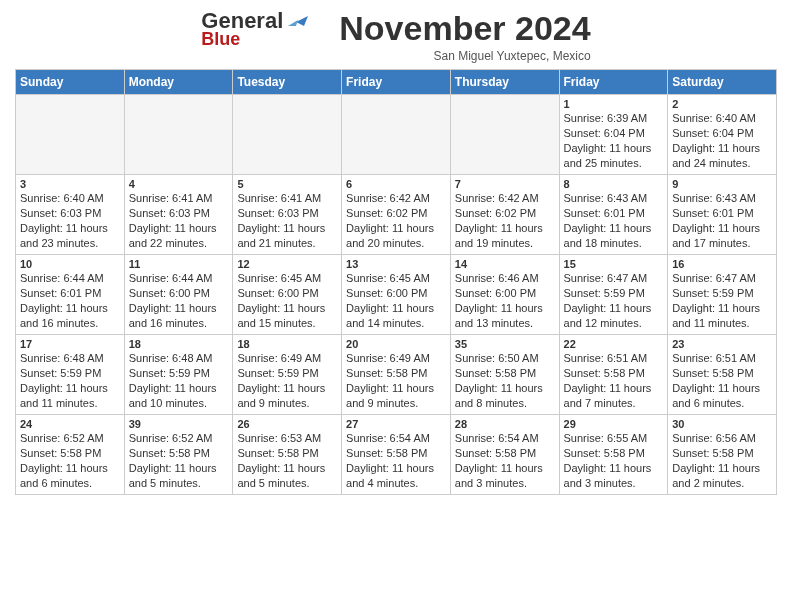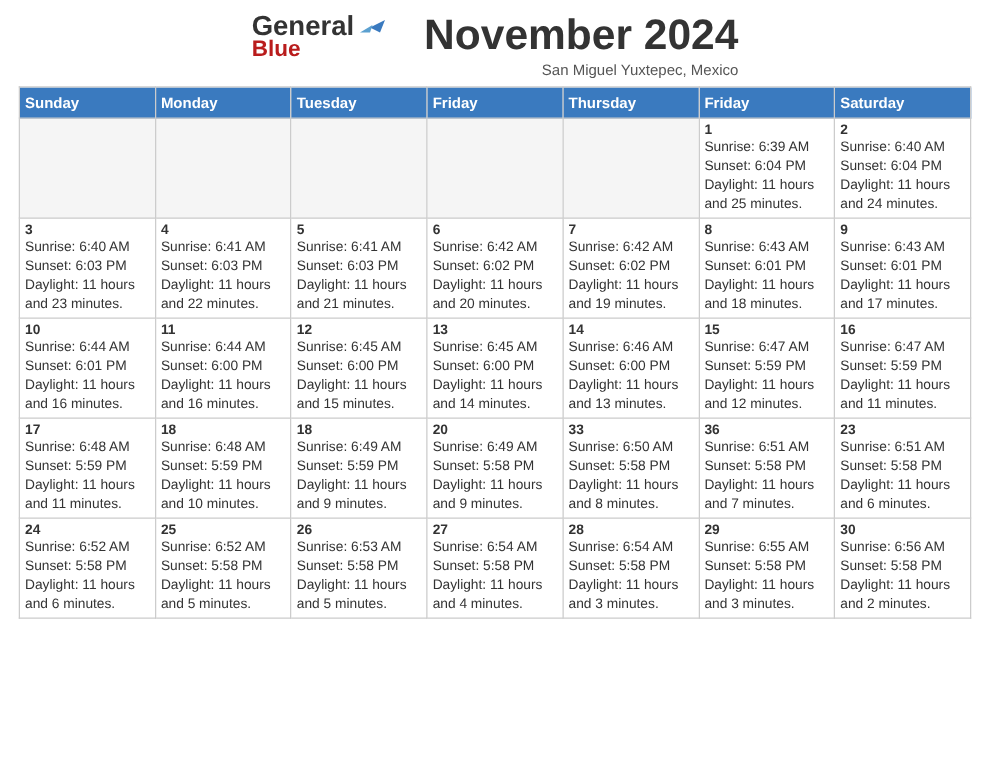--- a/index.html
+++ b/index.html
@@ -240,47 +240,47 @@
 Sunset: 5:59 PM
 Daylight: 11 hours and 9 minutes.</div>
           </td>
           <td>
             <span class="day-num">20</span>
             <div class="cell-text" style="white-space: pre-line;">Sunrise: 6:49 AM
 Sunset: 5:58 PM
 Daylight: 11 hours and 9 minutes.</div>
           </td>
           <td>
-            <span class="day-num">33</span>
+            <span class="day-num">35</span>
             <div class="cell-text" style="white-space: pre-line;">Sunrise: 6:50 AM
 Sunset: 5:58 PM
 Daylight: 11 hours and 8 minutes.</div>
           </td>
           <td>
-            <span class="day-num">36</span>
+            <span class="day-num">22</span>
             <div class="cell-text" style="white-space: pre-line;">Sunrise: 6:51 AM
 Sunset: 5:58 PM
 Daylight: 11 hours and 7 minutes.</div>
           </td>
           <td>
             <span class="day-num">23</span>
             <div class="cell-text" style="white-space: pre-line;">Sunrise: 6:51 AM
 Sunset: 5:58 PM
 Daylight: 11 hours and 6 minutes.</div>
           </td>
         </tr>
         <tr>
           <td>
             <span class="day-num">24</span>
             <div class="cell-text" style="white-space: pre-line;">Sunrise: 6:52 AM
 Sunset: 5:58 PM
 Daylight: 11 hours and 6 minutes.</div>
           </td>
           <td>
-            <span class="day-num">25</span>
+            <span class="day-num">39</span>
             <div class="cell-text" style="white-space: pre-line;">Sunrise: 6:52 AM
 Sunset: 5:58 PM
 Daylight: 11 hours and 5 minutes.</div>
           </td>
           <td>
             <span class="day-num">26</span>
             <div class="cell-text" style="white-space: pre-line;">Sunrise: 6:53 AM
 Sunset: 5:58 PM
 Daylight: 11 hours and 5 minutes.</div>
           </td>

